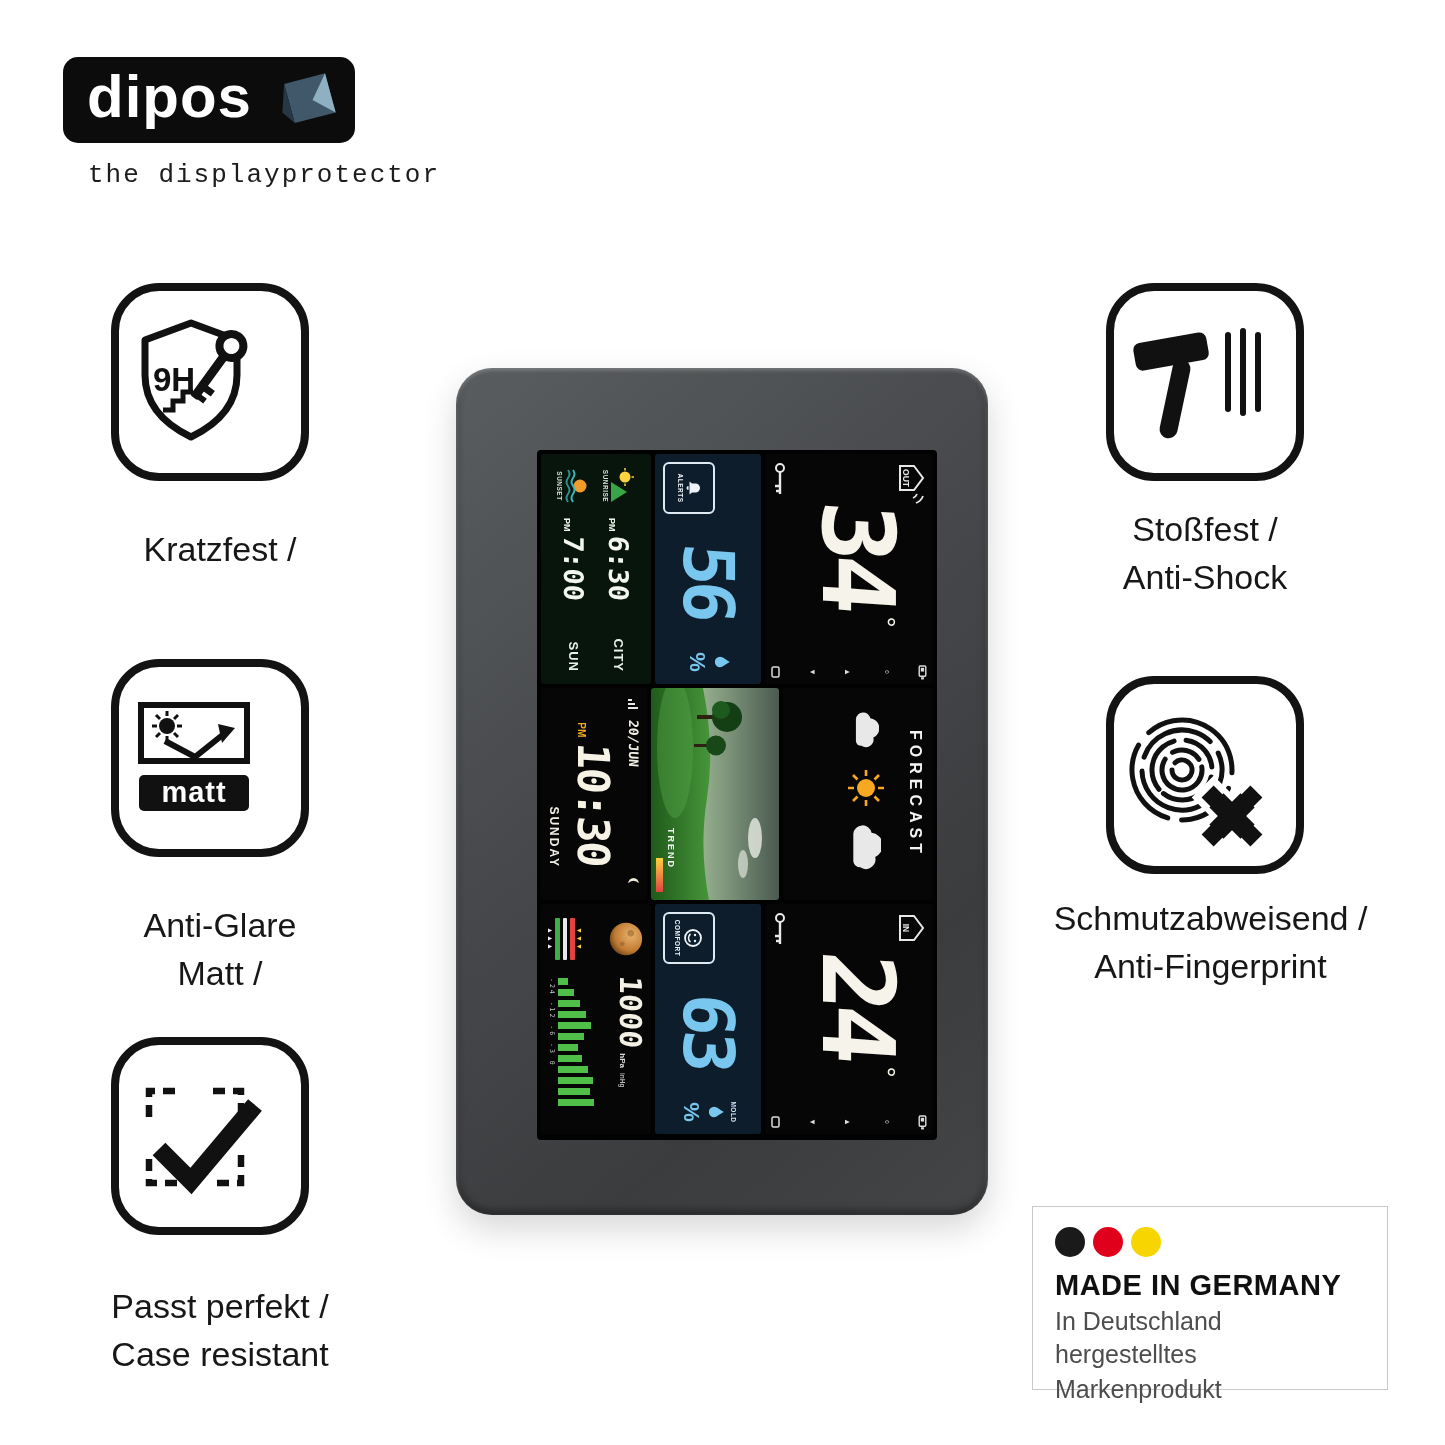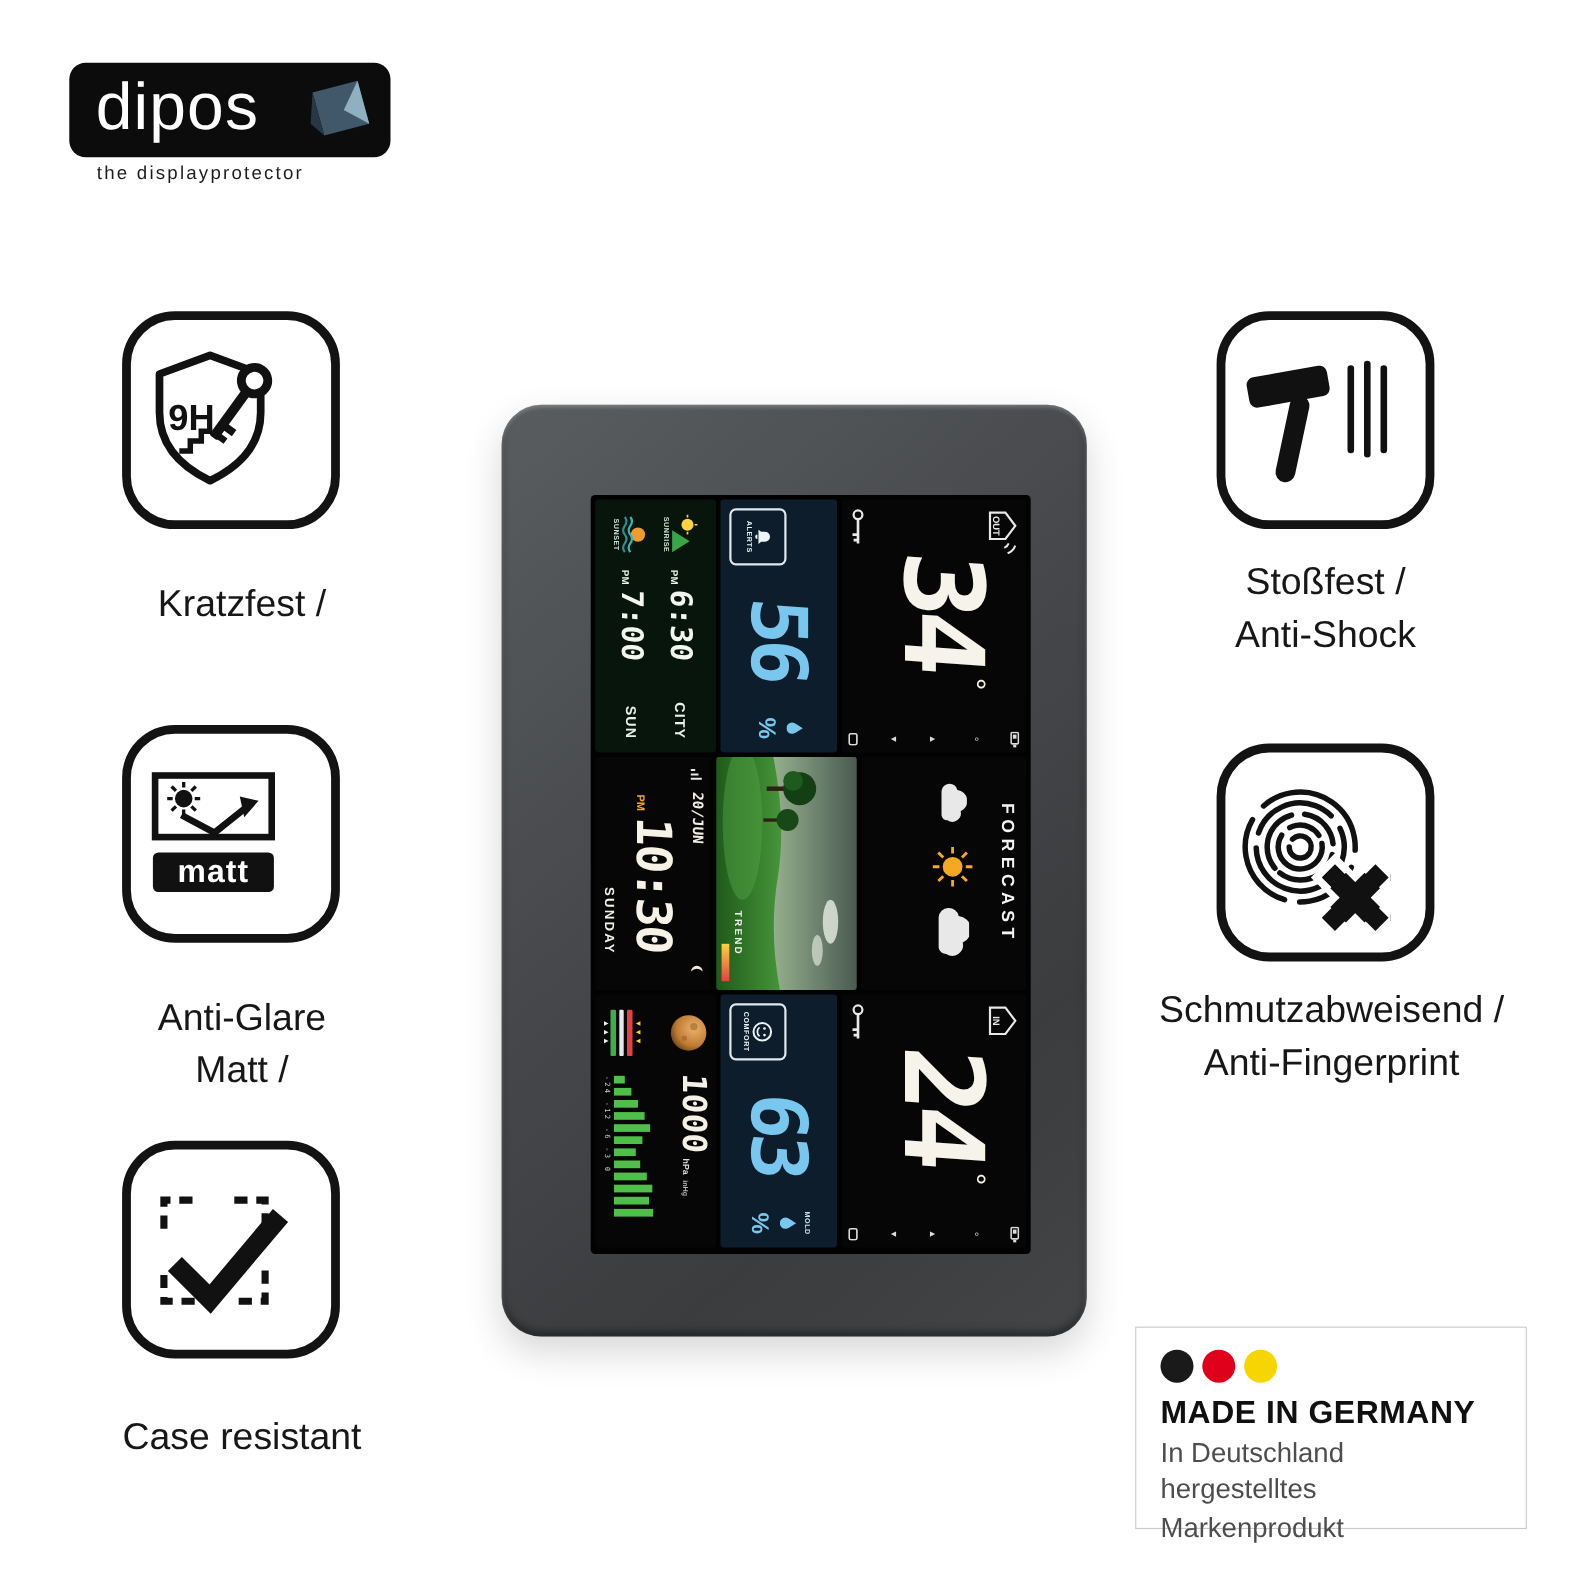--- a/index.html
+++ b/index.html
@@ -3,22 +3,22 @@
 <meta charset="utf-8">
 <style>
   *{margin:0;padding:0;box-sizing:border-box}
   html,body{width:1445px;height:1445px}
   body{background:#fff;font-family:"Liberation Sans",sans-serif;position:relative;overflow:hidden}
   .abs{position:absolute}
 
   
   .logo-box{left:63px;top:57px;width:292px;height:86px;background:#0c0c0c;border-radius:15px;
     display:flex;align-items:center;justify-content:space-between;padding:0 14px 0 24px}
-  .logo-text{color:#fff;font-size:60px;font-weight:normal;letter-spacing:1px;padding-bottom:8px}
-  .tagline{left:88px;top:148px;font-family:Liberation Sans, sans-serif;font-size:17px;letter-spacing:2px;color:#1c1c1c;white-space:nowrap}
+  .logo-text{color:#fff;font-size:60px;font-weight:bold;letter-spacing:1px;padding-bottom:8px}
+  .tagline{left:88px;top:160px;font-family:Liberation Mono, monospace;font-size:26px;letter-spacing:2px;color:#1c1c1c;white-space:nowrap}
 
   
   .icon-box{width:198px;height:198px;border:8px solid #131313;border-radius:48px;background:#fff;
     display:flex;align-items:center;justify-content:flex-start}
   .caption{font-size:34px;color:#171717;text-align:center;line-height:1.42}
   .pos-shield{left:111px;top:283px}
   .pos-matt{left:111px;top:659px}
   .pos-check{left:111px;top:1037px}
   .pos-hammer{left:1106px;top:283px}
   .pos-finger{left:1106px;top:676px}
@@ -182,20 +182,21 @@
     <g fill="none" stroke="#111" stroke-width="6.5" stroke-dasharray="12 8">
       <path d="M30 56 V30 H58"></path>
       <path d="M94 30 H122 V56"></path>
       <path d="M122 94 V122 H94"></path>
       <path d="M58 122 H30 V94"></path>
     </g>
     <path d="M40 88 L72 120 L136 44" fill="none" stroke="#111" stroke-width="18"></path>
   </svg>
 </div>
 <div class="abs caption cap-check">
+  <div>Passt perfekt /</div>
   <div>Case resistant</div>
 </div>
 
 <div class="abs icon-box pos-hammer">
   <svg width="150" height="150" viewBox="0 0 150 150">
     <g transform="rotate(-10 60 44)">
       <rect x="20" y="30" width="74" height="28" rx="7" fill="#111"></rect>
     </g>
     <rect x="52" y="52" width="18" height="80" rx="9" fill="#111" transform="rotate(12 61 92)"></rect>
     <g stroke="#111" stroke-width="6" stroke-linecap="round">

